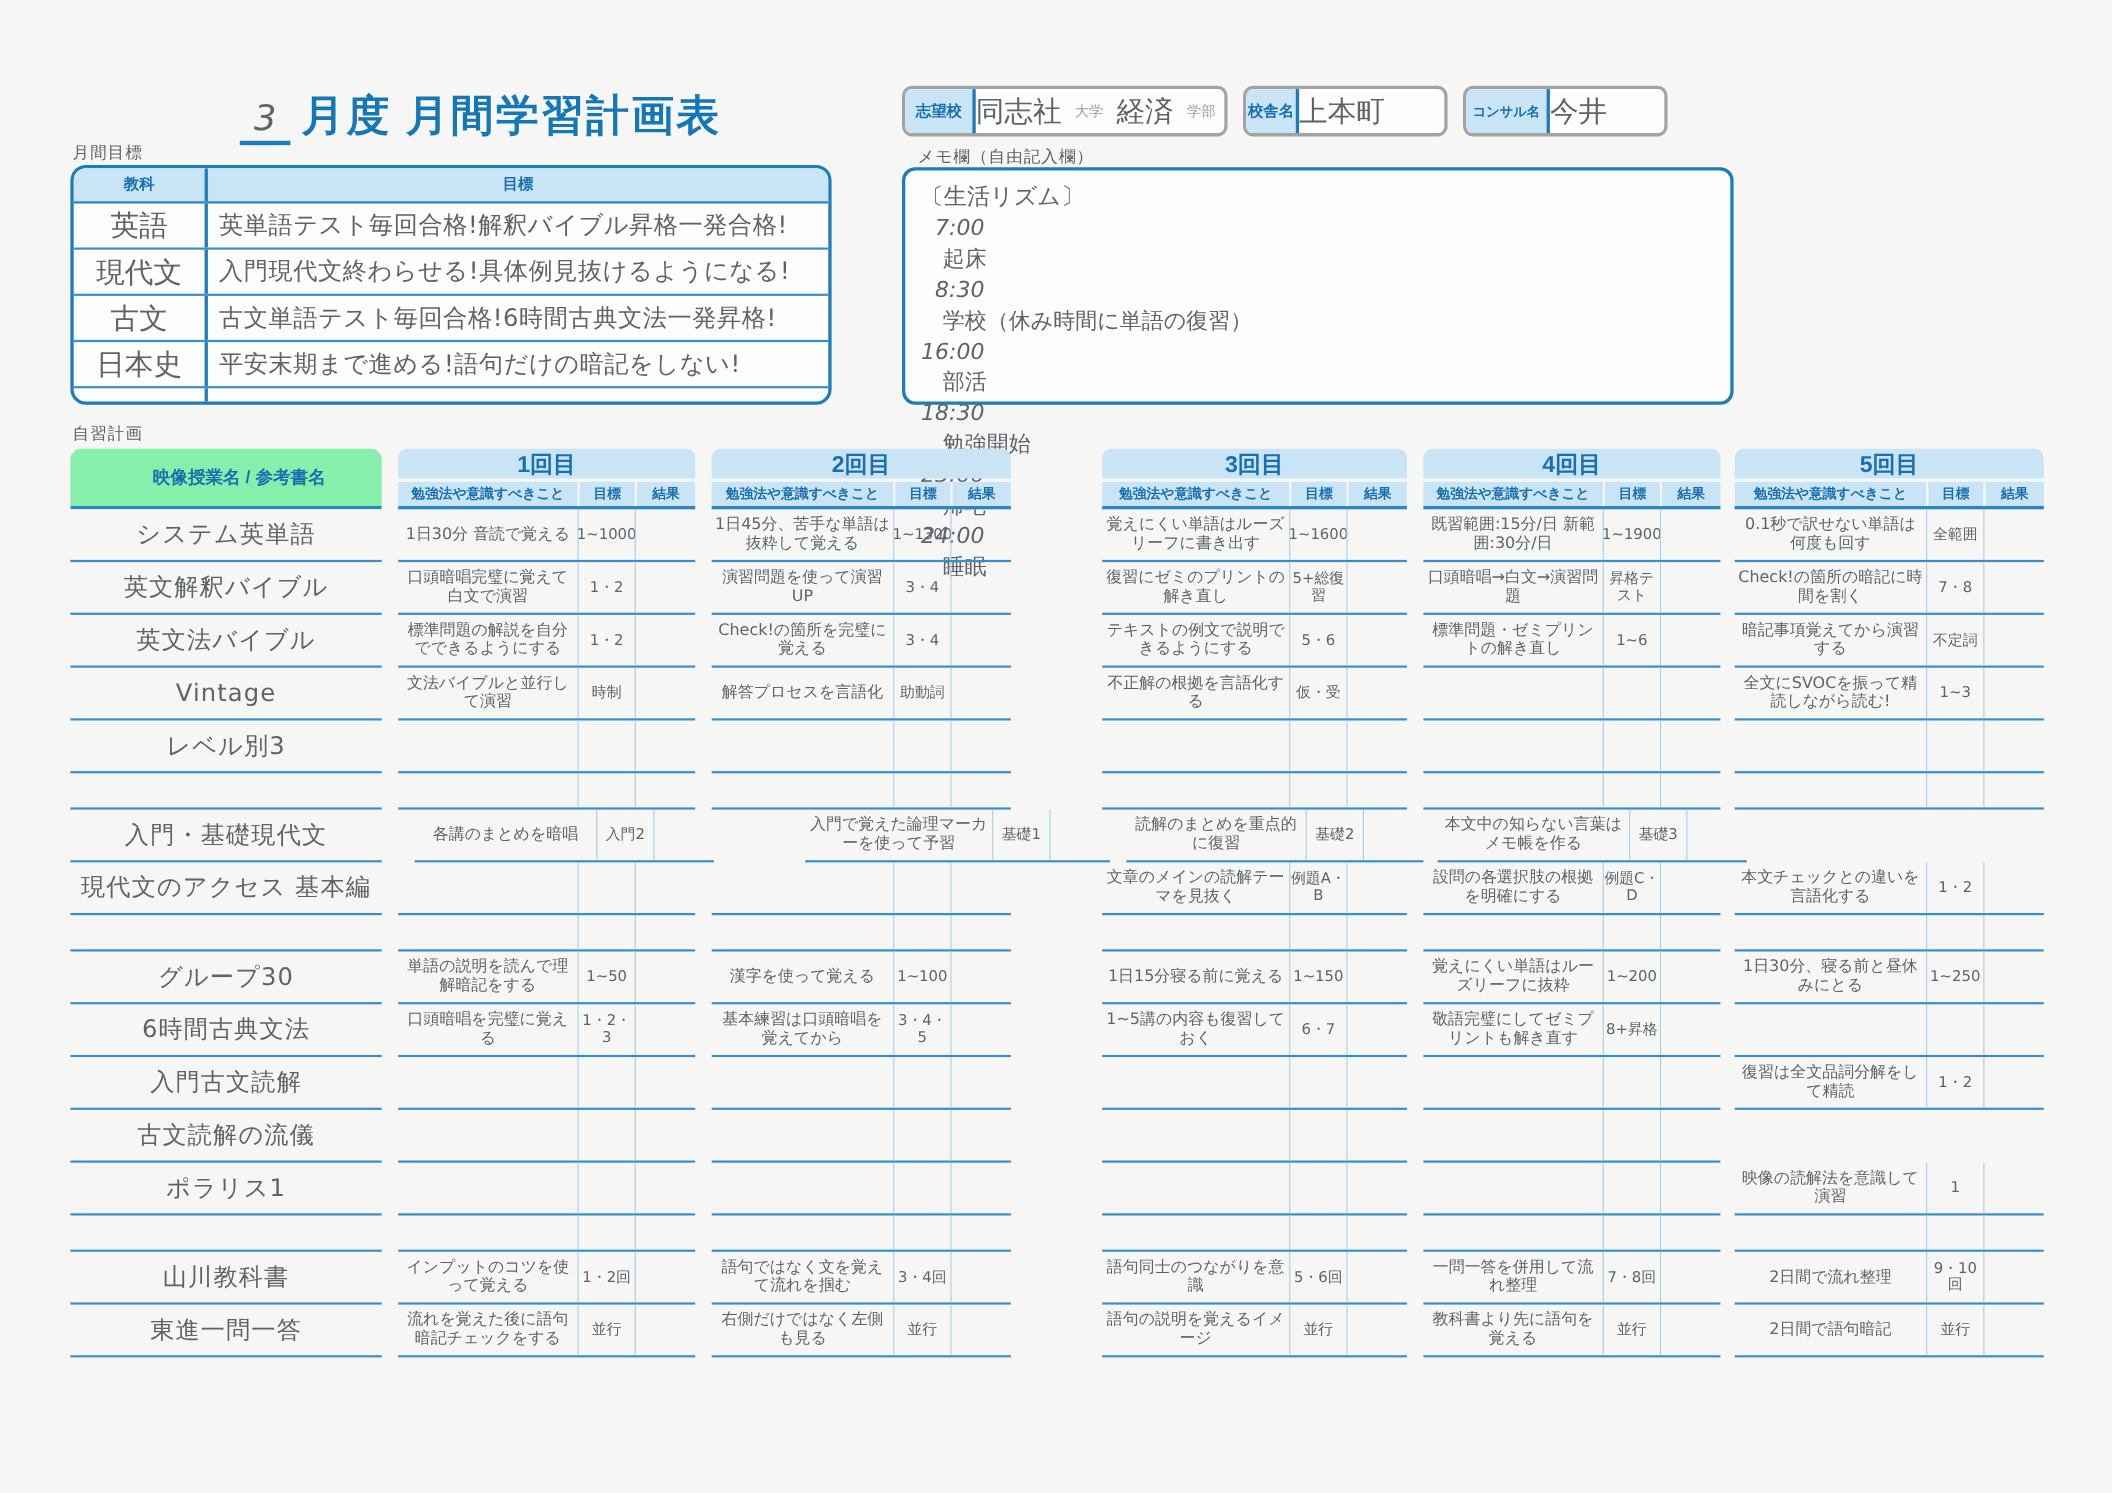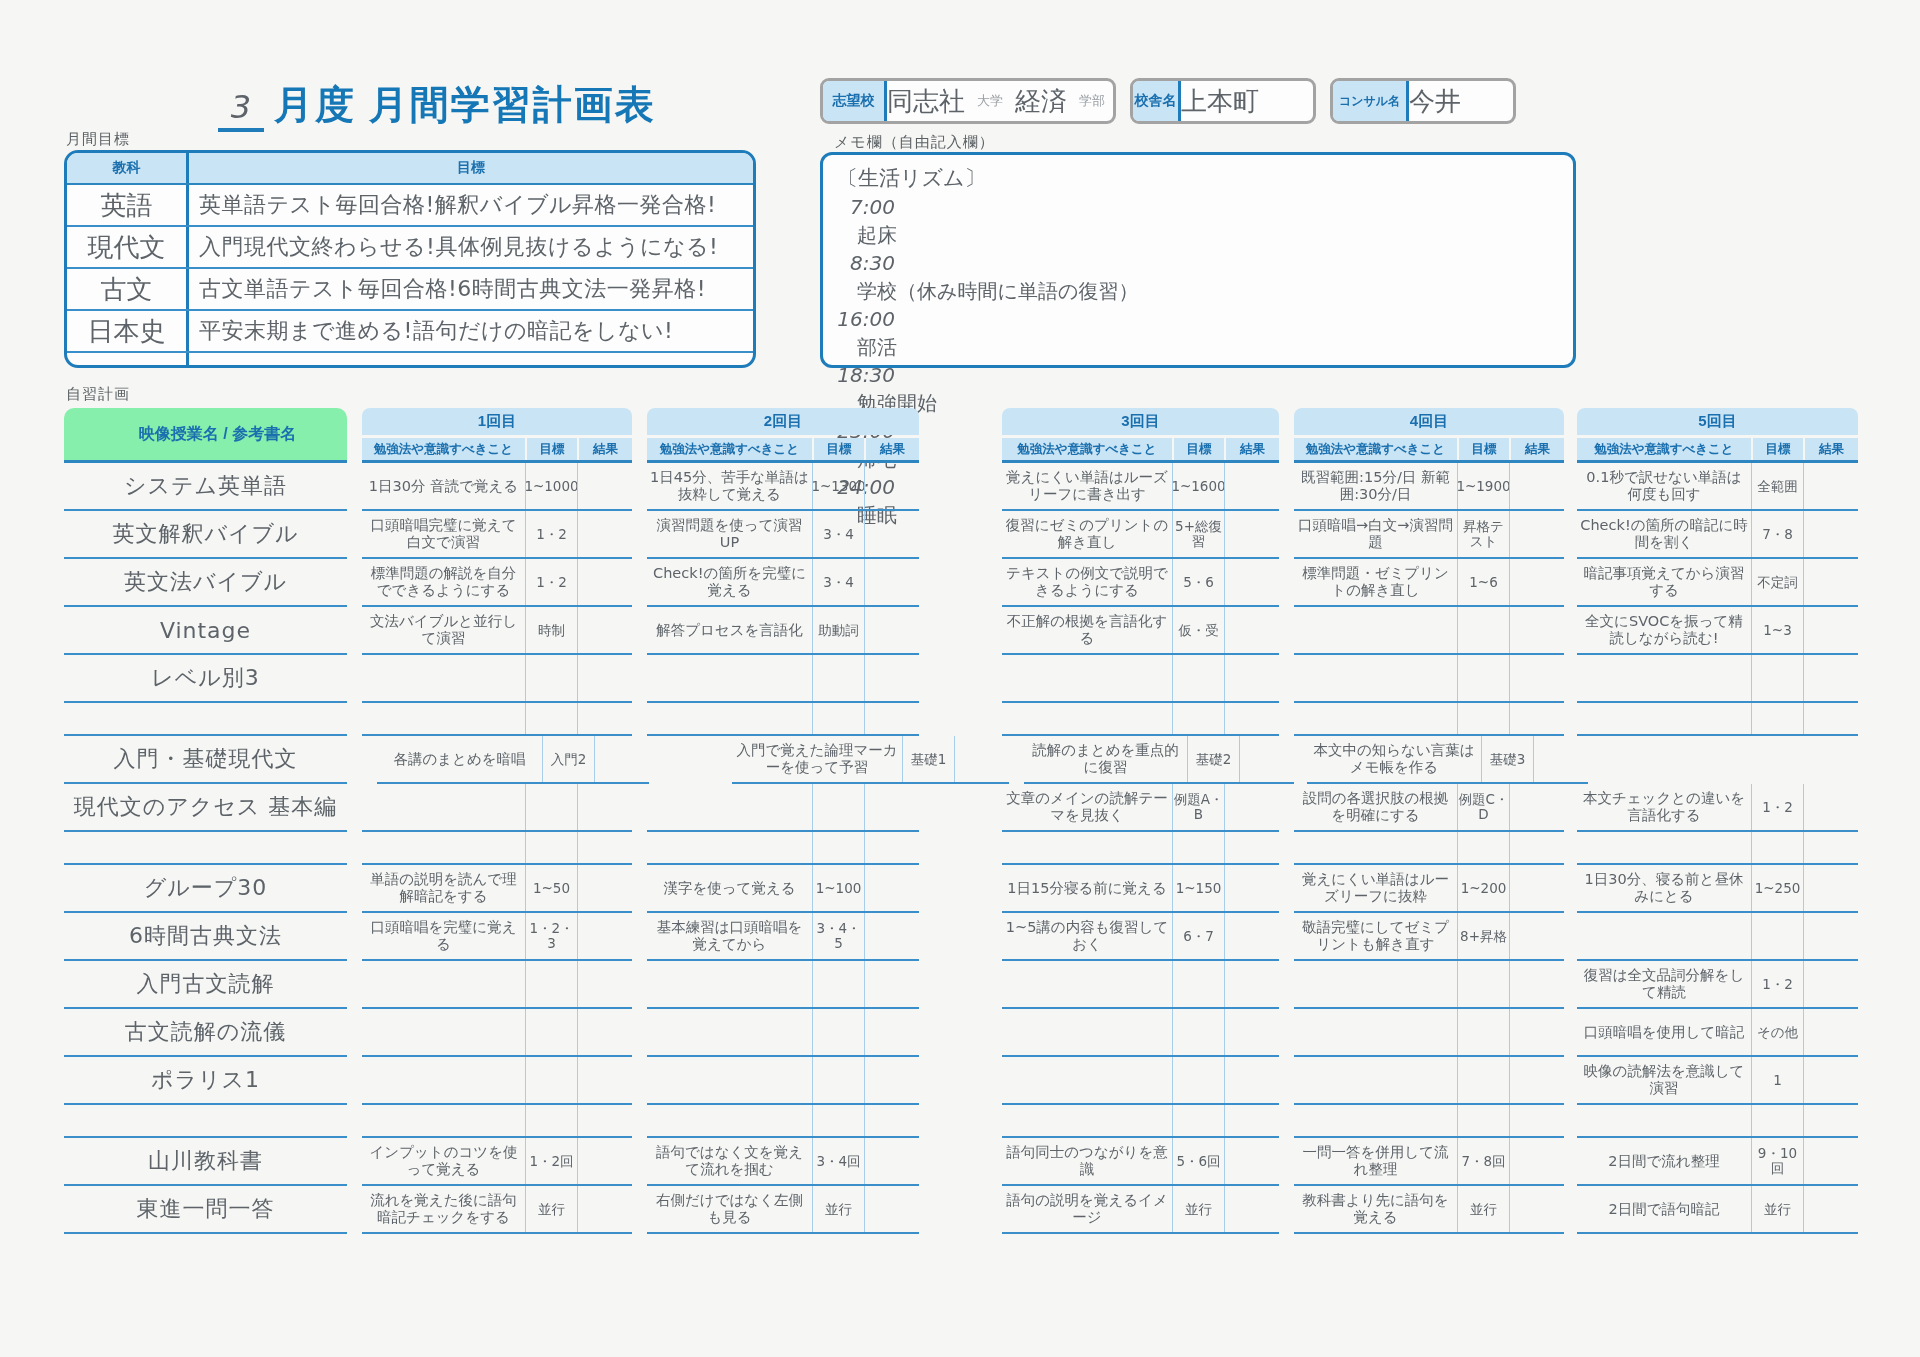--- a/index.html
+++ b/index.html
@@ -96,21 +96,21 @@
   .name-head{
     height:55px;background:#86efac;border-radius:10px 10px 0 0;
     display:flex;align-items:center;justify-content:center;
     font-size:16px;font-weight:bold;color:#1a6fae;
     border-bottom:3px solid #2e86c1;box-sizing:border-box;padding-left:24px;
   }
   .group-head{box-sizing:border-box;}
   .gh-title{
     height:27px;background:#c9e4f5;border-radius:8px 8px 0 0;
     display:flex;align-items:center;justify-content:center;
-    font-size:15px;font-weight:bold;color:#1a6fae;margin-bottom:3px;
+    font-size:21px;font-weight:bold;color:#1a6fae;margin-bottom:3px;
   }
   .gh-sub{display:flex;height:25px;background:#c9e4f5;border-bottom:3px solid #2e86c1;box-sizing:border-box;}
   .gh-sub div{display:flex;align-items:center;justify-content:center;
     font-size:12.5px;font-weight:bold;color:#1a6fae;box-sizing:border-box;}
   .gh-m{flex:1;}
   .gh-t{width:52px;border-left:2px solid #f6f7f5;}
   .gh-r{width:55px;border-left:2px solid #f6f7f5;}
 
   .plan-row .name-col{
     border-bottom:2.5px solid #3a8ec9;
@@ -704,25 +704,20 @@
             <div class="t hw"></div>
             <div class="r"></div>
           </div>
           <div class="gapA"></div>
           <div class="group gw4">
             <div class="m hw"></div>
             <div class="t hw"></div>
             <div class="r"></div>
           </div>
           <div class="gapC"></div>
-          <div class="group gw5">
-            <div class="m hw">口頭暗唱を使用して暗記</div>
-            <div class="t hw">その他</div>
-            <div class="r"></div>
-          </div>
         </div>
 
         <div class="plan-row">
           <div class="name-col hw">ポラリス1</div>
           <div class="gapA"></div>
           <div class="group gw1">
             <div class="m hw"></div>
             <div class="t hw"></div>
             <div class="r"></div>
           </div>

